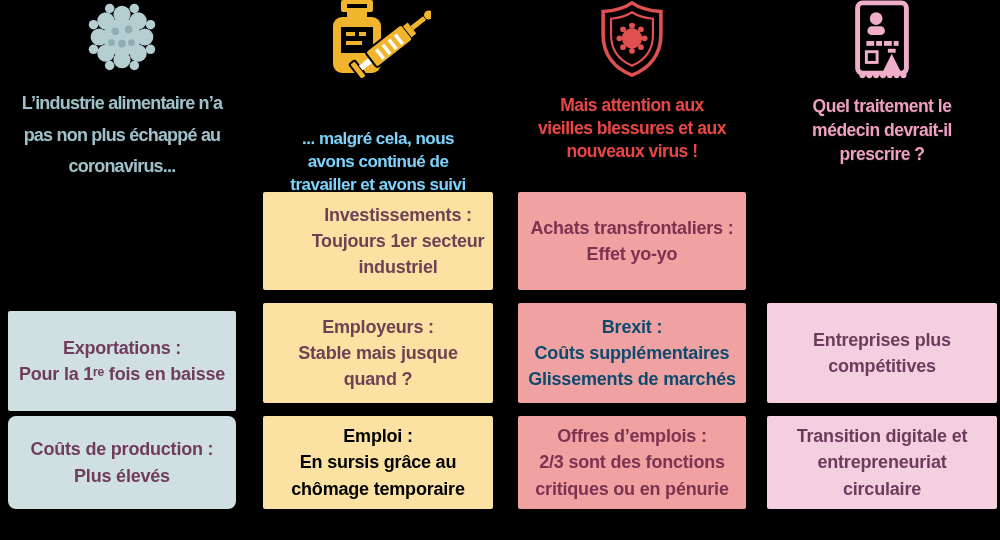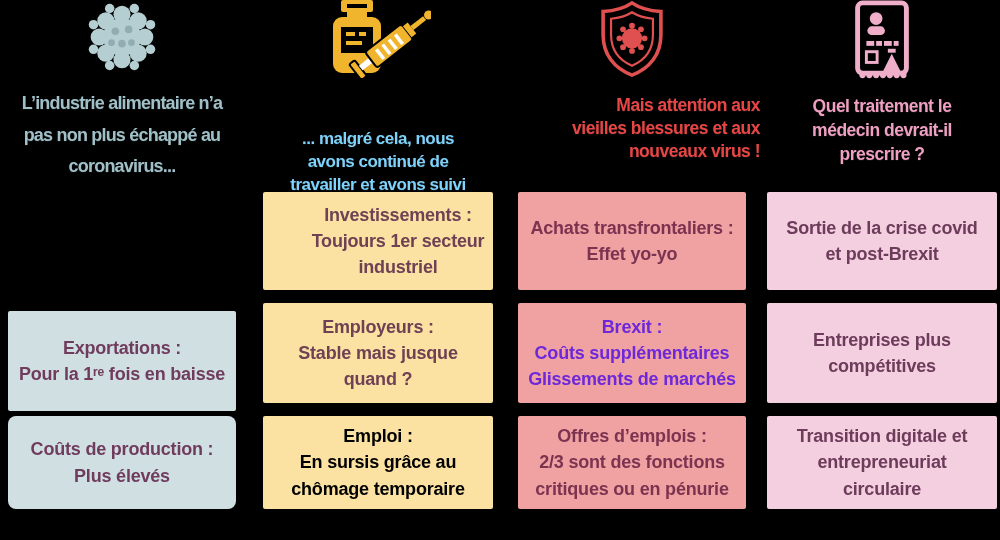--- a/index.html
+++ b/index.html
@@ -17,21 +17,21 @@
     position:absolute;top:0;left:0;right:0;height:80px;
     display:flex;justify-content:center;align-items:flex-start;
   }
   .header{
     position:absolute;left:-14px;right:-14px;text-align:center;
     font-weight:bold;white-space:pre-line;letter-spacing:-0.5px;
     text-shadow:0 1px 1px rgba(30,30,30,.55);
   }
   .header-1{top:88px;font-size:18px;line-height:1.75;letter-spacing:-0.8px;}
   .header-2{top:80px;font-size:17px;line-height:1.35;}
-  .header-3{top:94px;font-size:17.5px;line-height:1.32;text-align:right;}
+  .header-3{top:94px;font-size:17.5px;line-height:1.32;}
   .header-4{top:94px;font-size:17.5px;line-height:1.38;}
 
   .box{
     position:absolute;left:0;right:0;border-radius:2px;
     display:flex;align-items:center;justify-content:center;
     text-align:center;white-space:pre-line;
     font-size:18px;font-weight:600;line-height:1.45;letter-spacing:-0.2px;
     padding:0 4px;box-sizing:border-box;
   }
   .row1{top:192px;height:98px;}
@@ -141,21 +141,21 @@
             <circle cx="62.4" cy="40.6" r="4"></circle>
           <circle cx="50" cy="53" r="14"></circle>
         </g>
       </svg>
     </div>
     <div class="header header-3" style="color: rgb(232, 69, 69);">Mais attention aux
 vieilles blessures et aux
 nouveaux virus !</div>
     <div class="box row1" style="background-color: rgb(240, 162, 163); color: rgb(124, 51, 80);">Achats transfrontaliers :
 Effet yo-yo</div>
-    <div class="box row2" style="background-color: rgb(240, 162, 163); color: #6d28d9;">Brexit :
+    <div class="box row2" style="background-color: rgb(240, 162, 163); color: #0c4a6e;">Brexit :
 Coûts supplémentaires
 Glissements de marchés</div>
     <div class="box row3" style="background-color: rgb(240, 162, 163); color: rgb(124, 51, 80);">Offres d’emplois :
 2/3 sont des fonctions
 critiques ou en pénurie</div>
   </div>
 
   <div class="col col4">
     <div class="icon-wrap" style="color: rgb(239, 174, 201);">
       <svg width="56" height="80" viewBox="0 0 56 82">
@@ -176,22 +176,20 @@
           <circle cx="36" cy="77" r="3.2"></circle>
             <circle cx="43" cy="77" r="3.2"></circle>
           <circle cx="50" cy="77" r="3.2"></circle>
         </g>
         <rect x="12" y="53" width="11" height="11" fill="none" stroke="currentColor" stroke-width="3"></rect>
       </svg>
     </div>
     <div class="header header-4" style="color: rgb(238, 159, 194);">Quel traitement le
 médecin devrait-il
 prescrire ?</div>
-    <div class="box row1" style="background-color: rgb(243, 207, 224); color: rgb(109, 60, 90);">Sortie de la crise covid
-et post-Brexit</div>
     <div class="box row2" style="background-color: rgb(243, 207, 224); color: rgb(109, 60, 90);">Entreprises plus
 compétitives</div>
     <div class="box row3" style="background-color: rgb(243, 207, 224); color: rgb(109, 60, 90);">Transition digitale et
 entrepreneuriat
 circulaire</div>
   </div>
 
 </div>
 
 </body></html>

